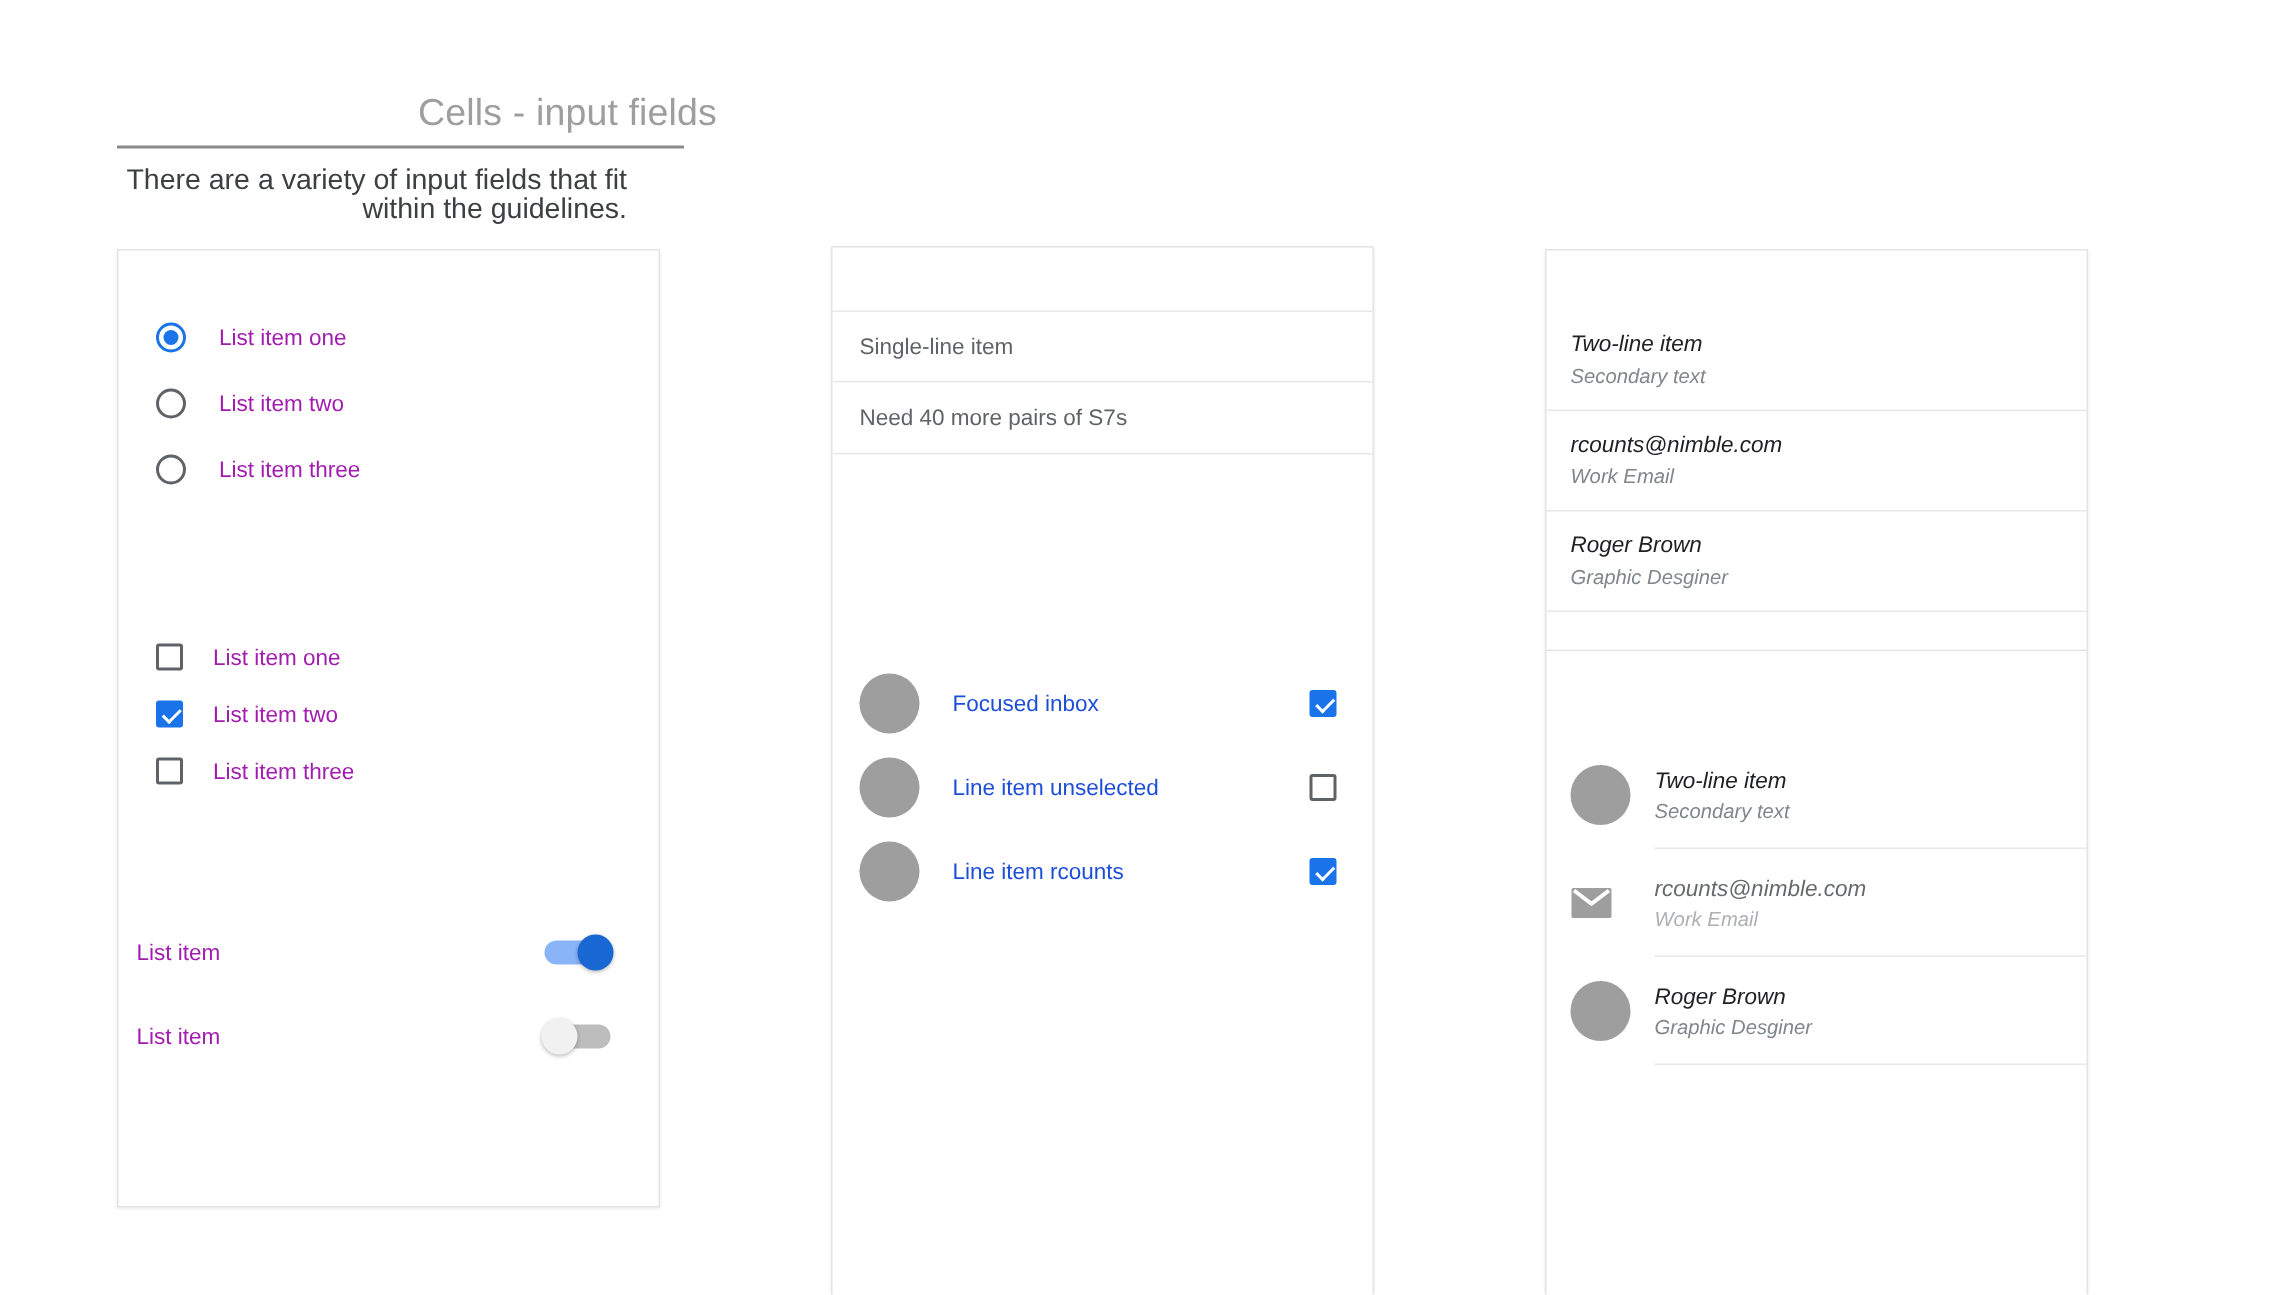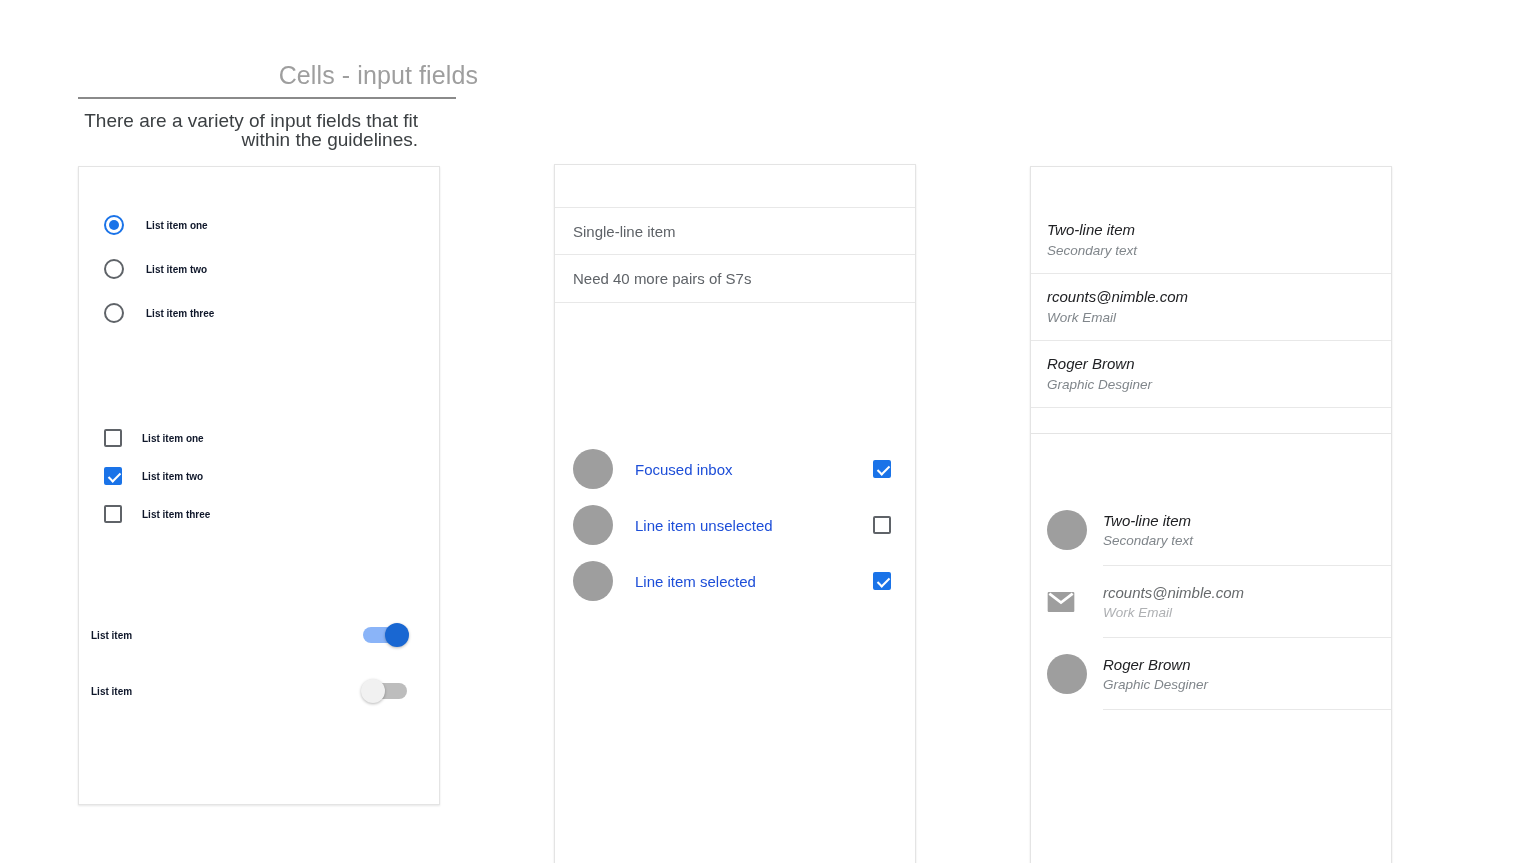--- a/index.html
+++ b/index.html
@@ -75,23 +75,22 @@
     content: "";
     position: absolute;
     left: 50%; top: 50%;
     width: 10px; height: 10px;
     margin: -5px 0 0 -5px;
     border-radius: 50%;
     background: #1a73e8;
   }
   .row-label {
     margin-left: 22px;
-    font-size: 10px;
-    color: #0f172a;
-    font-weight: bold;
+    font-size: 15px;
+    color: #a21caf;
   }
 
   
   .check-group { margin-top: 84px; }
   .check-row {
     display: flex;
     align-items: center;
     height: 38px;
     padding-left: 25px;
     cursor: pointer;
@@ -318,21 +317,21 @@
       <span class="ac-label">Focused inbox</span>
       <span class="cbox checked"></span>
     </div>
     <div class="ac-row">
       <span class="avatar"></span>
       <span class="ac-label">Line item unselected</span>
       <span class="cbox"></span>
     </div>
     <div class="ac-row">
       <span class="avatar"></span>
-      <span class="ac-label">Line item selected</span>
+      <span class="ac-label">Line item rcounts</span>
       <span class="cbox checked"></span>
     </div>
   </div>
 </div>
 
 <div class="card" id="card-three">
 
   <div class="twoline-list">
     <div class="twoline-item">
       <div class="tl-primary">Two-line item</div>

